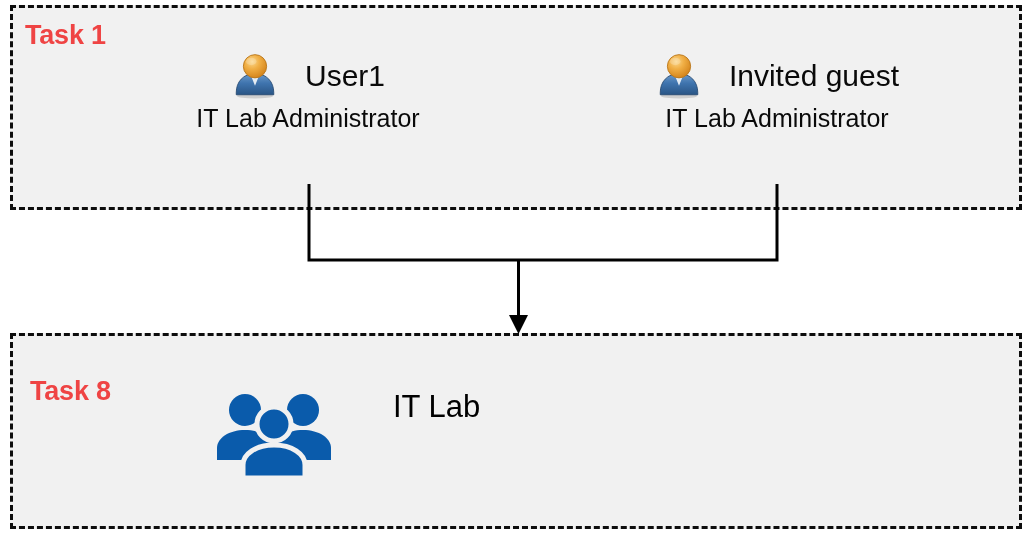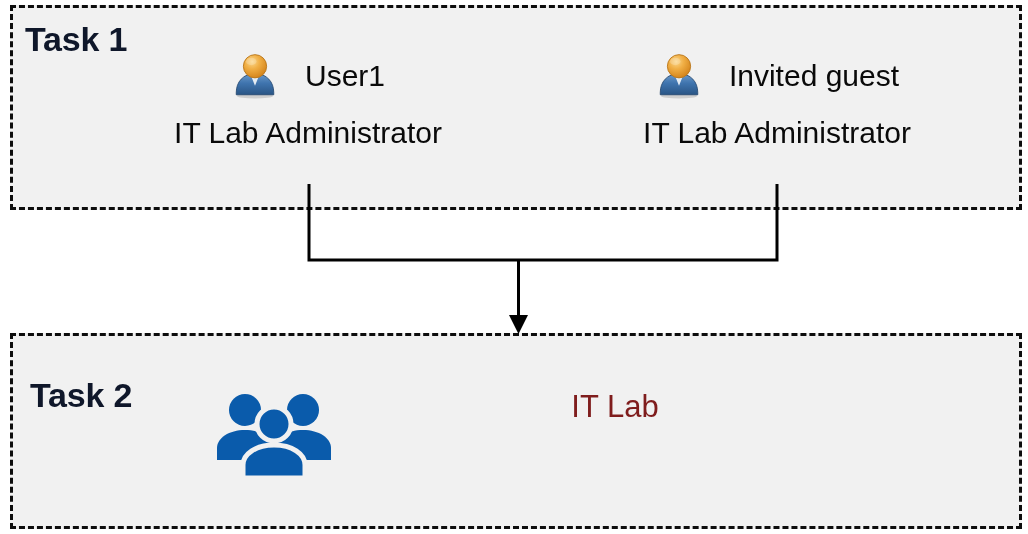--- a/index.html
+++ b/index.html
@@ -35,23 +35,23 @@
   #task2-box {
     left: 10px;
     top: 333px;
     width: 1012px;
     height: 196px;
   }
 
   .task-label {
     position: absolute;
     font-weight: bold;
-    font-size: 34px;
+    font-size: 27px;
     line-height: 1;
-    color: #0f172a;
+    color: #ef4444;
     letter-spacing: -0.2px;
     white-space: nowrap;
   }
   #task1-label { left: 25px; top: 22px; }
   #task2-label { left: 30px; top: 378px; }
 
   
   .person-entry {
     position: absolute;
     text-align: center;
@@ -66,24 +66,24 @@
     justify-content: center;
     gap: 26px;
     height: 52px;
   }
   .person-name {
     font-size: 30px;
     color: #0A0A0A;
     line-height: 1;
   }
   .person-role {
-    font-size: 30px;
+    font-size: 25px;
     color: #0A0A0A;
     line-height: 1;
-    margin-top: 16px;
+    margin-top: 4px;
   }
 
   .user-icon {
     width: 48px;
     height: 48px;
     flex: 0 0 48px;
     display: block;
   }
 
   
@@ -91,27 +91,26 @@
     position: absolute;
     left: 212px;
     top: 388px;
     width: 124px;
     height: 92px;
   }
   #group-icon-wrap svg { display: block; width: 100%; height: 100%; }
 
   #group-label {
     position: absolute;
-    left: 420px;
+    left: 393px;
     top: 388px;
     width: 390px;
-    text-align: center;
     font-size: 31px;
     line-height: 1.22;
-    color: #7f1d1d;
+    color: #000000;
   }
   #group-label .line { display: block; }
 
   
   #connector {
     position: absolute;
     left: 0;
     top: 0;
     width: 1028px;
     height: 534px;
@@ -174,21 +173,21 @@
         <circle cx="32" cy="19" r="15.5" fill="url(#headGrad2)" stroke="#B9761A" stroke-width="1.2"></circle>
         <ellipse cx="27" cy="12.5" rx="7" ry="5" fill="#FFFFFF" opacity="0.22"></ellipse>
       </svg>
       <span class="person-name">Invited guest</span>
     </div>
     <div class="person-role">IT Lab Administrator</div>
   </div>
 
   <div id="task2-box" class="task-box"></div>
 
-  <div id="task2-label" class="task-label">Task 2</div>
+  <div id="task2-label" class="task-label">Task 8</div>
 
   <div id="group-icon-wrap">
     <svg viewBox="0 0 124 92">
       <g fill="#0A5BAB">
 
         <circle cx="33" cy="22" r="16"></circle>
         <path d="M33 42 C17 42 5 50 5 60 L5 72 L61 72 L61 60 C61 50 49 42 33 42 Z"></path>
 
         <circle cx="91" cy="22" r="16"></circle>
         <path d="M91 42 C75 42 63 50 63 60 L63 72 L119 72 L119 60 C119 50 107 42 91 42 Z"></path>

